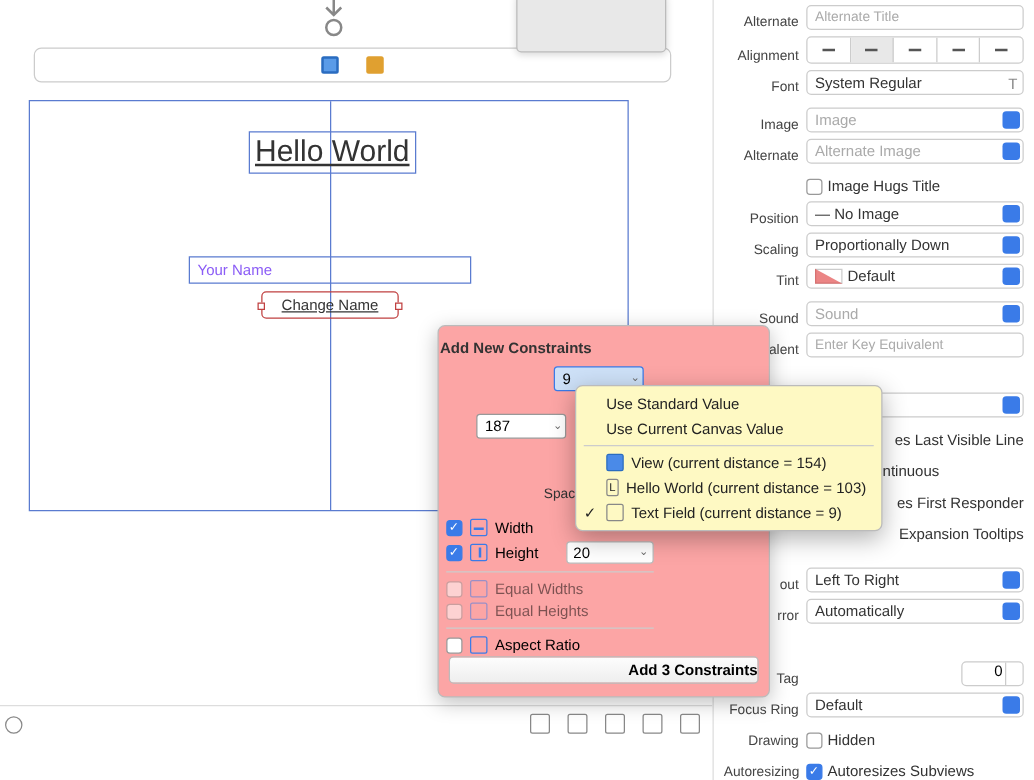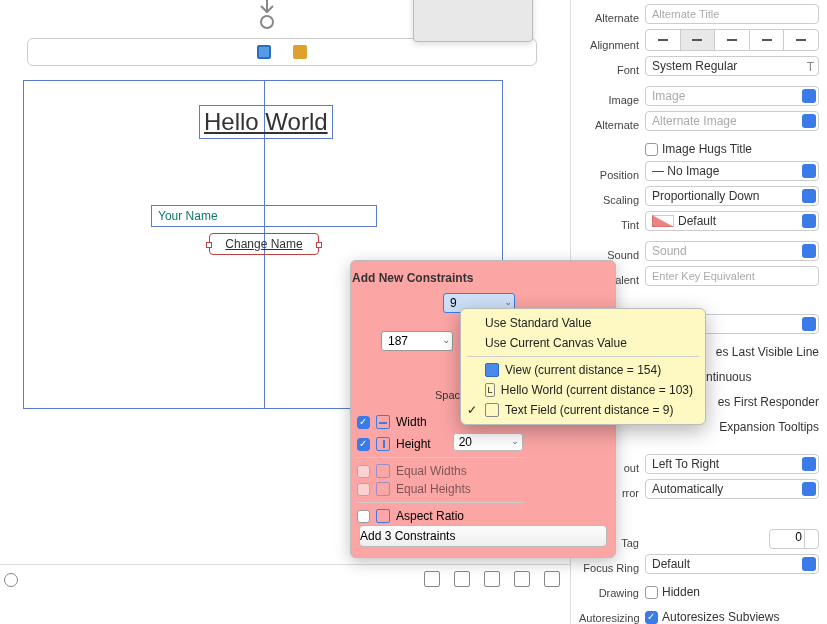--- a/index.html
+++ b/index.html
@@ -5,21 +5,21 @@
 * { box-sizing: border-box; margin: 0; padding: 0; font-family: -apple-system, "Helvetica Neue", Arial, sans-serif; font-size: 12px; }
 body { width: 827px; height: 624px; background: #fff; position: relative; overflow: hidden; }
 .canvas-area { position: absolute; left: 0; top: 0; width: 570px; height: 565px; background: #fff; }
 .arrow-circle { position: absolute; left: 252px; top: -6px; color: #888; }
 .toolbar-strip { position: absolute; left: 27px; top: 38px; width: 510px; height: 28px; border: 1px solid #ccc; border-radius: 6px; display: flex; align-items: center; justify-content: center; gap: 22px; }
 .square-icon { width: 14px; height: 14px; background: #5a9be8; border: 2px solid #2a6cc0; border-radius: 2px; display: inline-block; }
 .cube-ic { width: 14px; height: 14px; background: #e0a030; border-radius: 2px; display: inline-block; }
 .design-view { position: absolute; left: 23px; top: 80px; width: 480px; height: 329px; border: 1px solid #5a7bd0; background: #fff; }
 .design-view .vline { position: absolute; left: 240px; top: 0; width: 1px; height: 100%; background: #5a7bd0; }
 .hello-label { position: absolute; left: 175px; top: 24px; font-size: 24px; color: #333; text-decoration: underline; padding: 2px 4px; border: 1px solid #5a7bd0; }
-.name-field { position: absolute; left: 127px; top: 124px; width: 226px; height: 22px; border: 1px solid #5a7bd0; padding: 2px 6px; color: #0f766e; display: flex; align-items: center; }
+.name-field { position: absolute; left: 127px; top: 124px; width: 226px; height: 22px; border: 1px solid #5a7bd0; padding: 2px 6px; color: #8b5cf6; display: flex; align-items: center; }
 .change-btn { position: absolute; left: 185px; top: 152px; width: 110px; height: 22px; border: 1px solid #c04040; border-radius: 4px; display: flex; align-items: center; justify-content: center; color: #333; text-decoration: underline; }
 .handle { position: absolute; width: 6px; height: 6px; background: #fff; border: 1px solid #c04040; }
 .change-btn .h-l { left: -4px; top: 8px; } .change-btn .h-r { right: -4px; top: 8px; }
 .thumb-prev { position: absolute; left: 413px; top: -6px; width: 120px; height: 48px; border: 1px solid #bbb; background: #e8e8e8; border-radius: 4px; box-shadow: 0 2px 6px rgba(0,0,0,0.15); }
 
 .bottom-toolbar { position: absolute; left: 0; bottom: 32px; width: 570px; height: 28px; border-top: 1px solid #ddd; display: flex; align-items: center; justify-content: flex-end; gap: 14px; padding-right: 10px; color: #666; }
 .btb-ic { width: 16px; height: 16px; display: inline-block; border: 1px solid #888; border-radius: 2px; }
 .lilcircle { position: absolute; left: 4px; top: 573px; width: 14px; height: 14px; border: 1.5px solid #888; border-radius: 50%; }
 .sq-mini { position: absolute; right: 10px; bottom: 6px; width: 16px; height: 16px; border: 1.5px solid #888; border-radius: 3px; }
 
@@ -42,24 +42,24 @@
 .numfield .step { position: absolute; right: 0; top: 0; width: 14px; height: 100%; border-left: 1px solid #ccc; }
 
 .constraints-pop { position: absolute; left: 350px; top: 260px; width: 266px; height: 298px; background: #fca5a5; border: 1px solid #bbb; border-radius: 6px; box-shadow: 0 4px 16px rgba(0,0,0,0.25); padding: 10px 1px; }
 .constraints-pop .title { font-weight: 600; font-size: 12px; color: #333; margin-bottom: 12px; }
 .spacing-field { position: absolute; width: 72px; height: 20px; border: 1px solid #999; border-radius: 3px; background: #fff; padding: 2px 6px; font-size: 11px; }
 .sf-top { left: 92px; top: 32px; border-color: #3a7be8; background: #cde0f7; }
 .sf-top .ddarr { position: absolute; right: 2px; top: 3px; color: #666; font-size: 9px; }
 .sf-left { left: 30px; top: 70px; }
 .sf-left .ddarr { position: absolute; right: 2px; top: 3px; color: #666; font-size: 9px; }
 .spacing-label { position: absolute; left: 56px; top: 128px; font-size: 11px; color: #333; margin-left: 28px; }
-.dim-row { display: flex; align-items: flex-end; gap: 6px; margin-top: 4px; font-size: 11px; }
+.dim-row { display: flex; align-items: center; gap: 6px; margin-top: 4px; font-size: 11px; }
 .dim-group { position: absolute; left: 6px; top: 150px; }
 .constraints-pop hr { border: none; border-top: 1px solid #ccc; margin: 6px 0; }
-.add-btn { position: absolute; left: 8px; bottom: 10px; right: 8px; height: 22px; border: 1px solid #bbb; border-radius: 4px; background: linear-gradient(#fdfdfd,#eee); text-align: left; line-height: 20px; font-size: 12px; }
+.add-btn { position: absolute; left: 8px; bottom: 10px; right: 8px; height: 22px; border: 1px solid #bbb; border-radius: 4px; background: linear-gradient(#fdfdfd,#eee); text-align: right; line-height: 20px; font-size: 12px; font-weight: bold; }
 
 .context-menu { position: absolute; left: 460px; top: 308px; width: 246px; background: #fef9c3; border: 1px solid #bbb; border-radius: 6px; box-shadow: 0 6px 20px rgba(0,0,0,0.3); padding: 4px 0; }
 .context-menu hr { border: none; border-top: 1px solid #ccc; margin: 3px 6px; }
 .cm-item { padding: 3px 12px 3px 24px; font-size: 12px; color: #222; position: relative; display: flex; align-items: center; gap: 6px; white-space: nowrap; }
 .cm-item .tick { position: absolute; left: 6px; top: 3px; }
 .cm-icbox { width: 14px; height: 14px; border: 1px solid #888; border-radius: 2px; display: inline-flex; align-items: center; justify-content: center; font-size: 9px; }
 .cm-icbox.blue { background: #4a8ae8; border-color: #2a6cc0; }
 .wh-ic { display: inline-block; width: 14px; height: 14px; border: 1px solid #3a7be8; border-radius: 2px; position: relative; }
 .wh-ic.w::after { content:''; position:absolute; left:2px; right:2px; top:6px; height:2px; background:#3a7be8; }
 .wh-ic.h::after { content:''; position:absolute; top:2px; bottom:2px; left:6px; width:2px; background:#3a7be8; }

